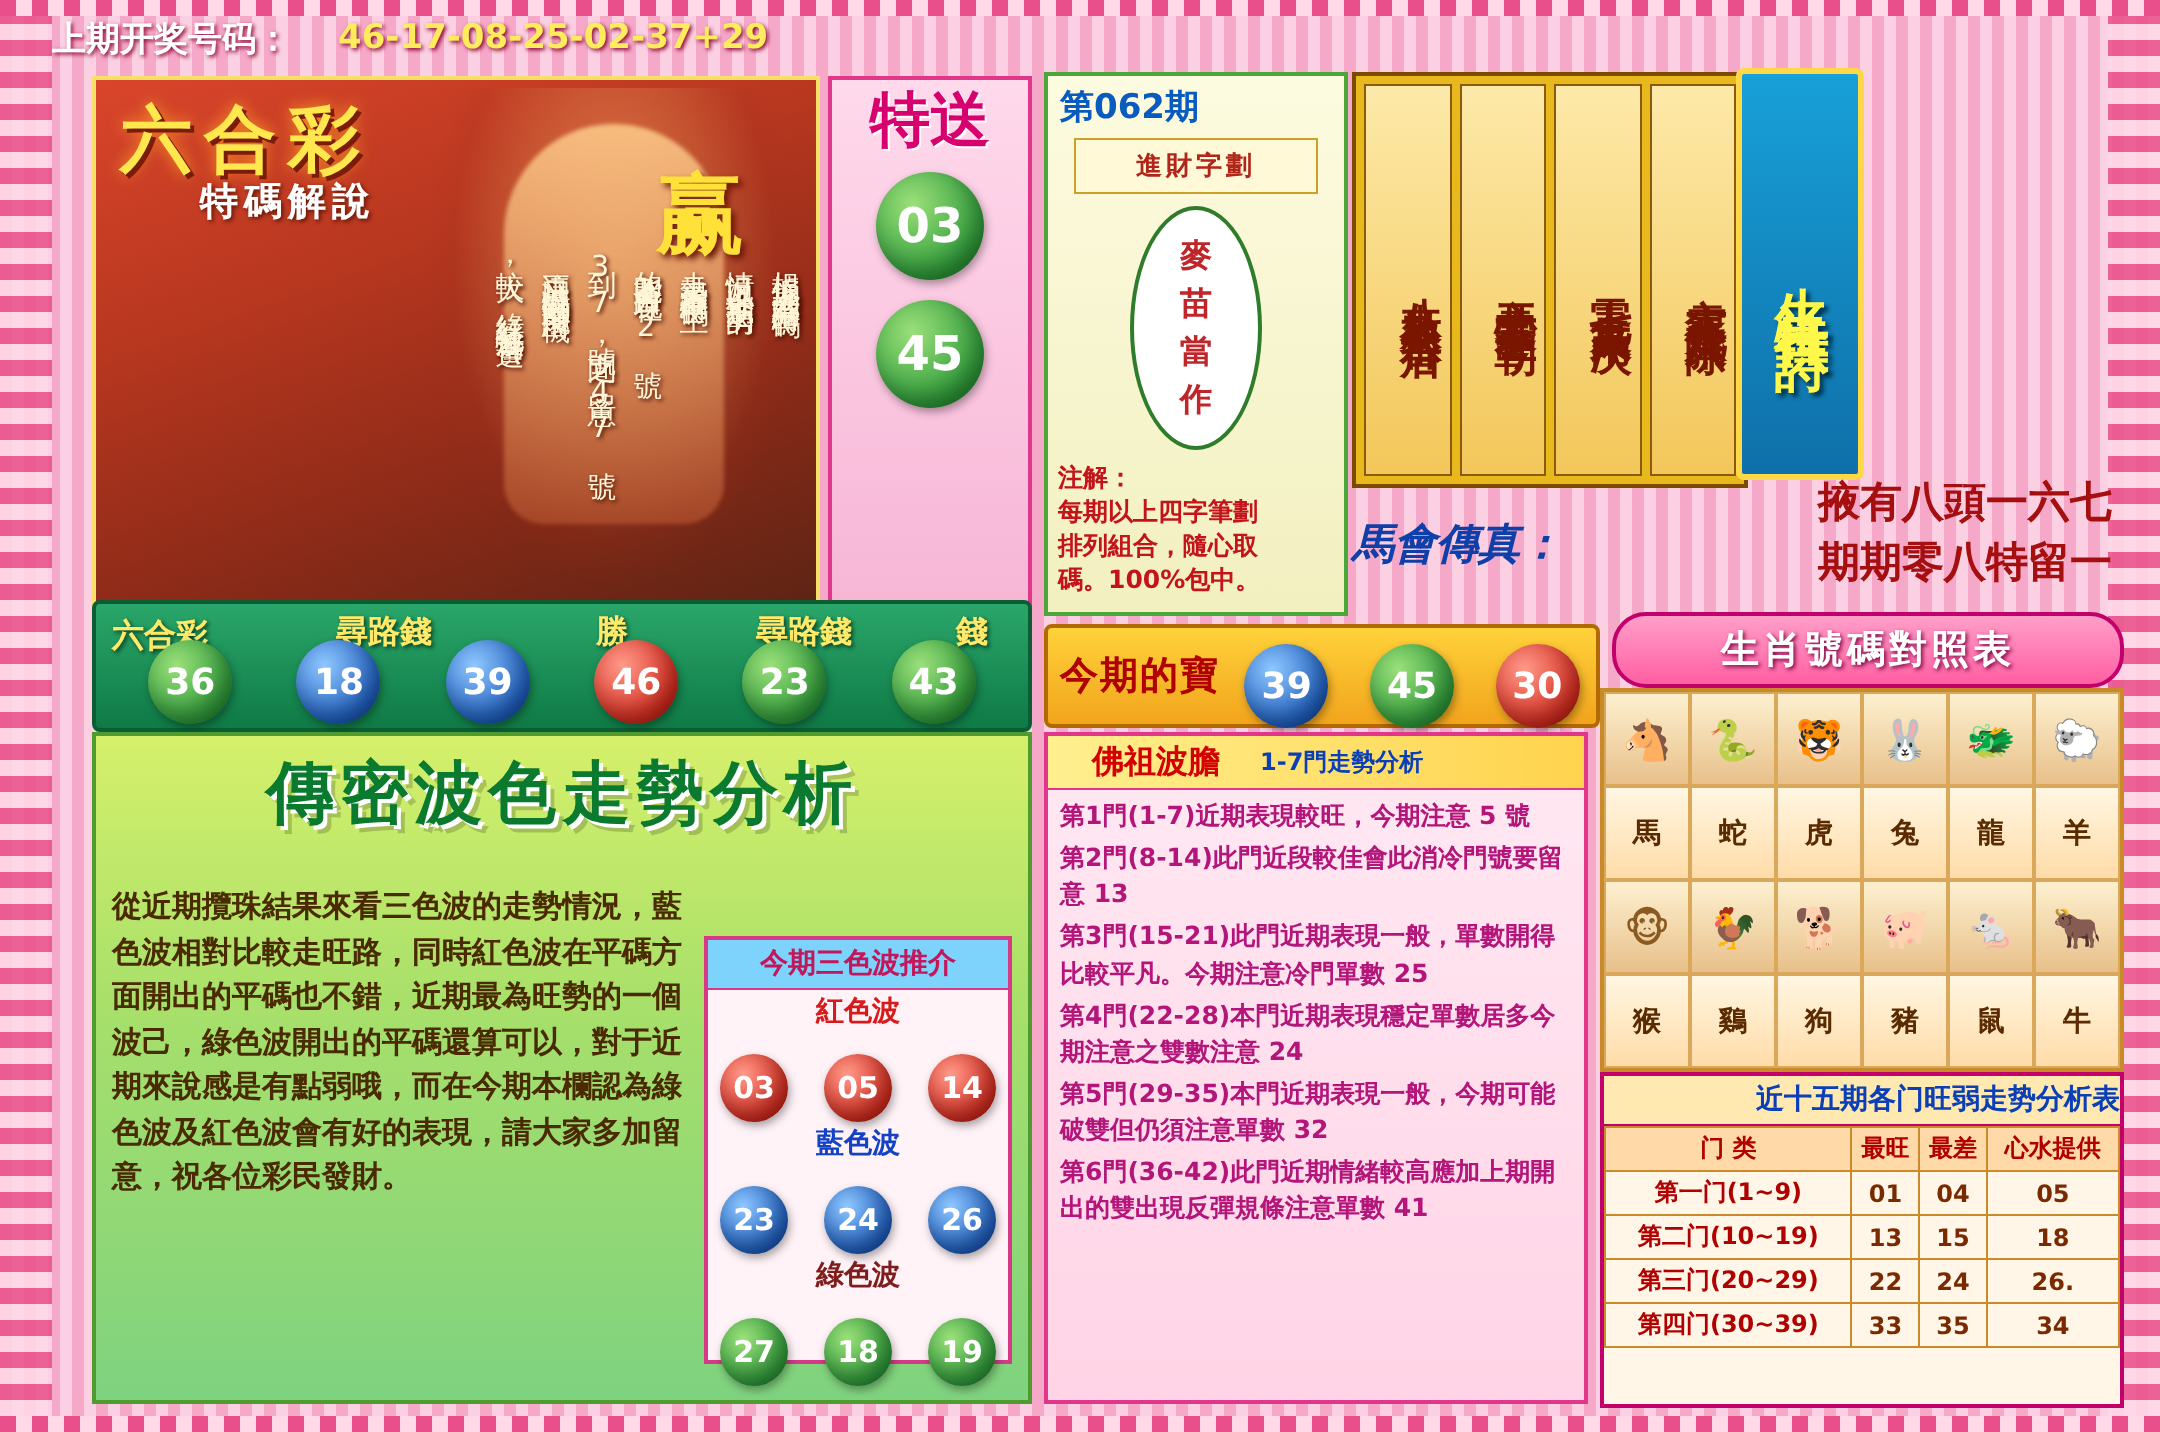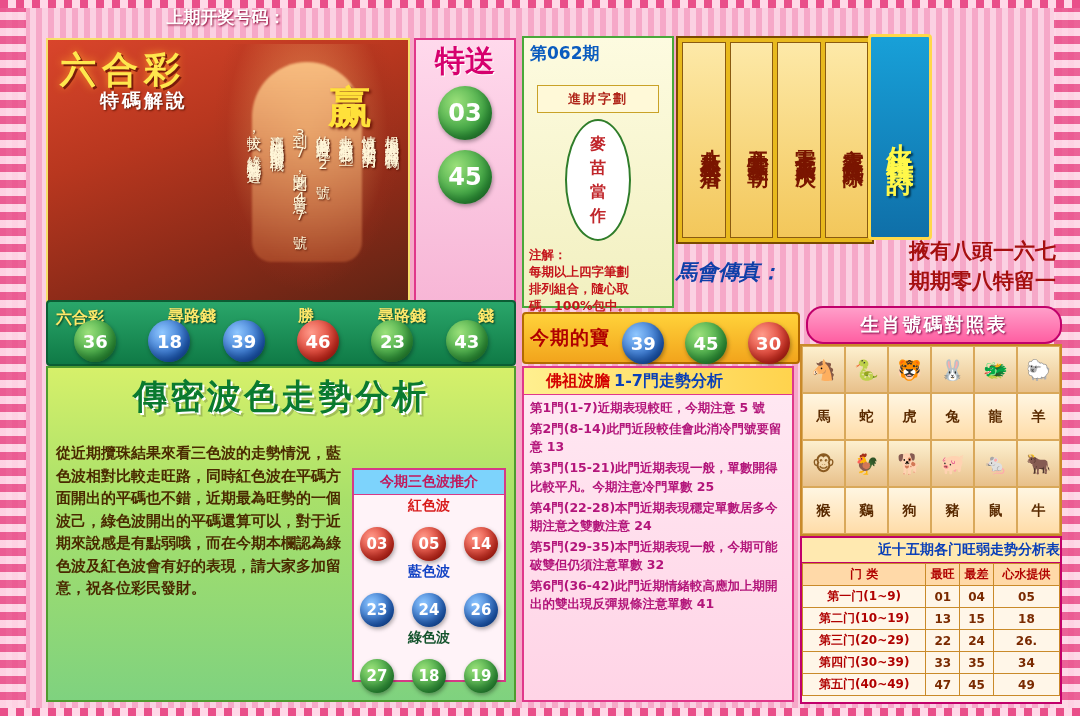--- a/index.html
+++ b/index.html
@@ -31,21 +31,20 @@
     background:repeating-linear-gradient(90deg,#e94f8a 0 8px,#ffd9e8 8px 16px);
   }
 
   
   .header{
     position:absolute;left:26px;top:6px;width:400px;height:26px;
     display:flex;align-items:center;gap:24px;
     color:#fff;font-size:17px;font-weight:bold;
     text-shadow:1px 1px 2px #8a0030;
     font-family:"DejaVu Sans","Liberation Sans",sans-serif;
-    flex-direction:column;
   }
   .header .nums{color:#ffec5c;}
 
   
   .poster{
     position:absolute;left:46px;top:38px;width:360px;height:262px;
     background:linear-gradient(160deg,#d9452b 0%,#b8371f 35%,#8a2a18 70%,#5e2414 100%);
     border:2px solid #f7e06a;
     overflow:hidden;
   }
@@ -109,21 +108,21 @@
   
   .center-top{
     position:absolute;left:522px;top:36px;width:148px;height:268px;
     background:linear-gradient(180deg,#fdfbe0,#f2f0c0);
     border:2px solid #4aa83a;
   }
   .center-top .issue{
     color:#0a5bbf;font-size:17px;font-weight:bold;margin:4px 0 0 6px;
   }
   .center-top .zc{
-    margin:20px auto 0;width:120px;height:26px;border:1px solid #c9a227;
+    margin:4px auto 0;width:120px;height:26px;border:1px solid #c9a227;
     background:#fff9d8;color:#b0261a;font-size:13px;font-weight:bold;
     display:flex;align-items:center;justify-content:center;letter-spacing:2px;
   }
   .oval{
     margin:6px auto 0;width:62px;height:118px;border-radius:50%/50%;
     border:2px solid #2f7d2a;background:#ffffff;
     display:flex;flex-direction:column;align-items:center;justify-content:center;
     gap:3px;color:#c0252a;font-size:16px;font-weight:bold;
   }
   .center-top .note{
@@ -205,21 +204,21 @@
     background:#fff3f8;border:2px solid #d63a86;
   }
   .three-color .tc-title{
     text-align:center;background:#7dd3fc;color:#c2185b;font-size:14px;
     font-weight:bold;padding:3px 0;border-bottom:1px solid #d63a86;
   }
   .tc-group{margin-top:2px;text-align:center;}
   .tc-group .name{font-size:14px;font-weight:bold;}
   .tc-group.red .name{color:#d81a1a;}
   .tc-group.blue .name{color:#1342c4;}
-  .tc-group.green .name{color:#14532d;}
+  .tc-group.green .name{color:#7f1d1d;}
   .tc-row{display:flex;justify-content:center;gap:6px;margin-top:2px;}
 
   
   .today{
     position:absolute;left:522px;top:312px;width:268px;height:48px;
     background:linear-gradient(180deg,#ffd23a,#f2a41c);
     border:2px solid #b26a00;border-radius:4px;
     display:flex;align-items:center;padding-left:6px;gap:4px;
   }
   .today .t-lbl{color:#b00000;font-size:19px;font-weight:bold;letter-spacing:1px;}
@@ -228,21 +227,21 @@
     position:absolute;left:522px;top:366px;width:268px;height:332px;
     background:linear-gradient(180deg,#ffe9f3,#ffd4e6);
     border:2px solid #e0378a;
   }
   .fozu .f-head{
     height:26px;display:flex;align-items:center;
     background:linear-gradient(90deg,#ffef8f,#ffd34d);
     border-bottom:1px solid #e0378a;
   }
   .fozu .f-head .a{color:#d40000;font-size:16px;font-weight:bold;padding-left:22px;}
-  .fozu .f-head .b{color:#0a3fb8;font-size:16px;font-weight:bold;padding-left:4px;}
+  .fozu .f-head .b{color:#0a3fb8;font-size:12px;font-weight:bold;padding-left:20px;}
   .fozu .f-body{
     padding:4px 6px;font-size:12.5px;line-height:1.45;color:#b3157a;font-weight:bold;
   }
   .fozu .f-body p{margin:0 0 3px;}
 
   
   .zodiac-title{
     position:absolute;left:806px;top:306px;width:252px;height:34px;
     background:linear-gradient(180deg,#ff9ec9,#ff5fa2);
     border:2px solid #c1006b;border-radius:17px;
@@ -479,22 +478,16 @@
           <td>22</td>
           <td>24</td>
           <td>26.</td>
         </tr>
         <tr>
           <td class="l">第四门(30~39)</td>
           <td>33</td>
           <td>35</td>
           <td>34</td>
         </tr>
-        <tr>
-          <td class="l">第五门(40~49)</td>
-          <td>47</td>
-          <td>45</td>
-          <td>49</td>
-        </tr>
       </tbody>
     </table>
   </div>
 </div>
 
 </body></html>

